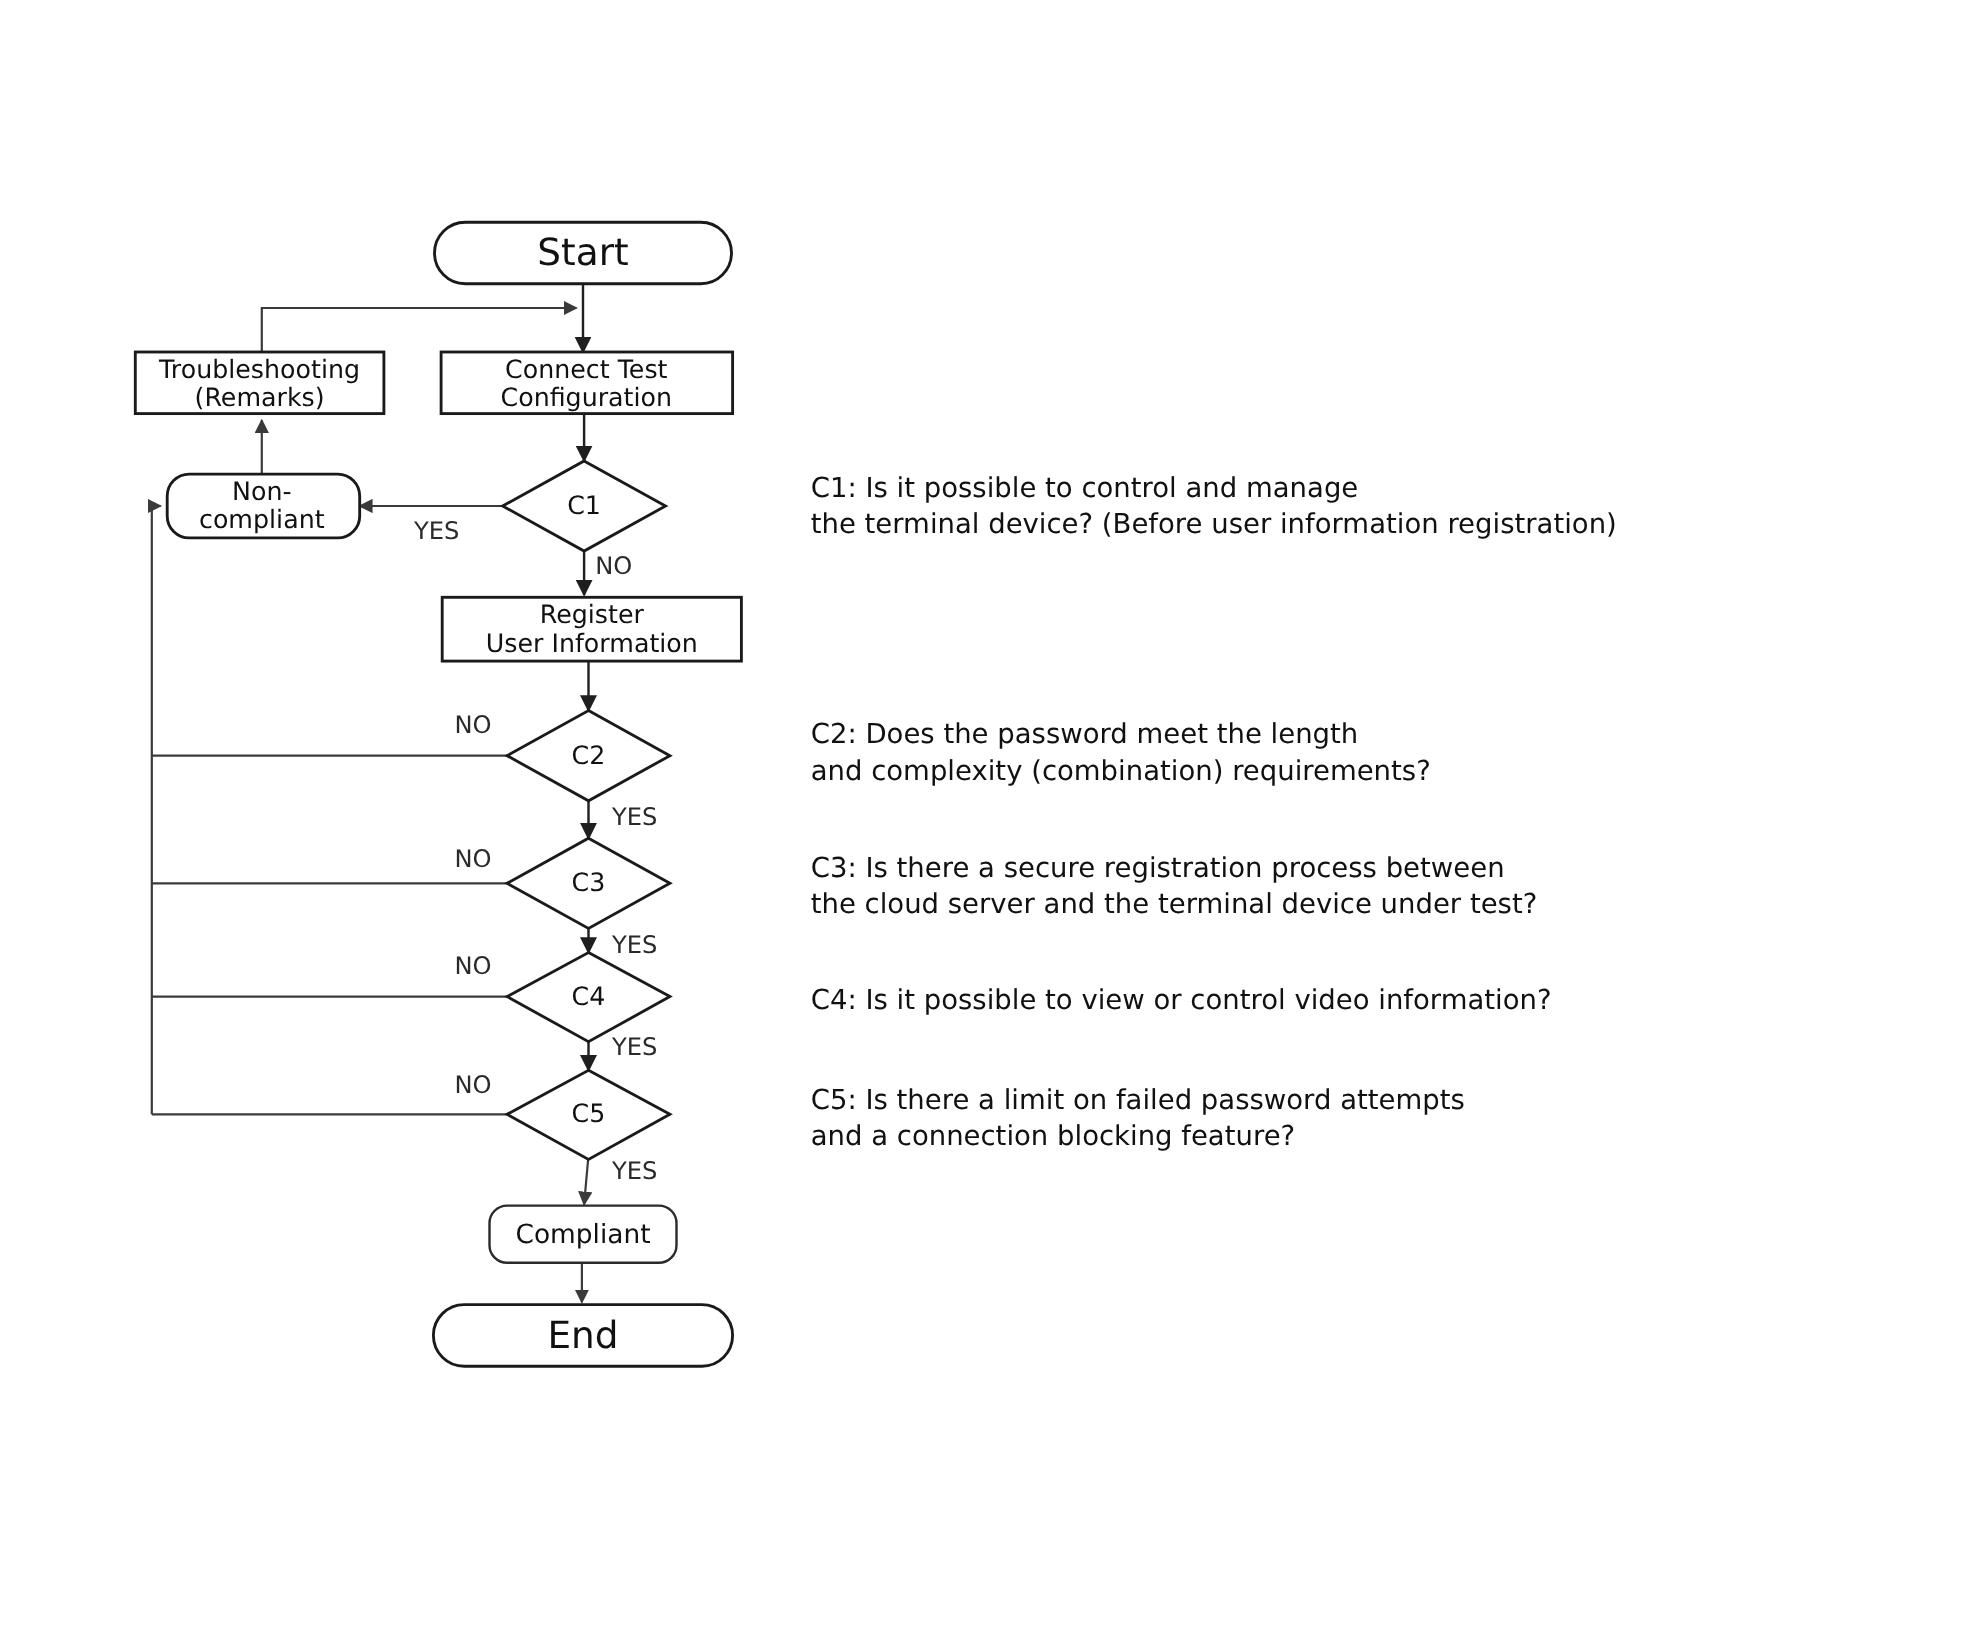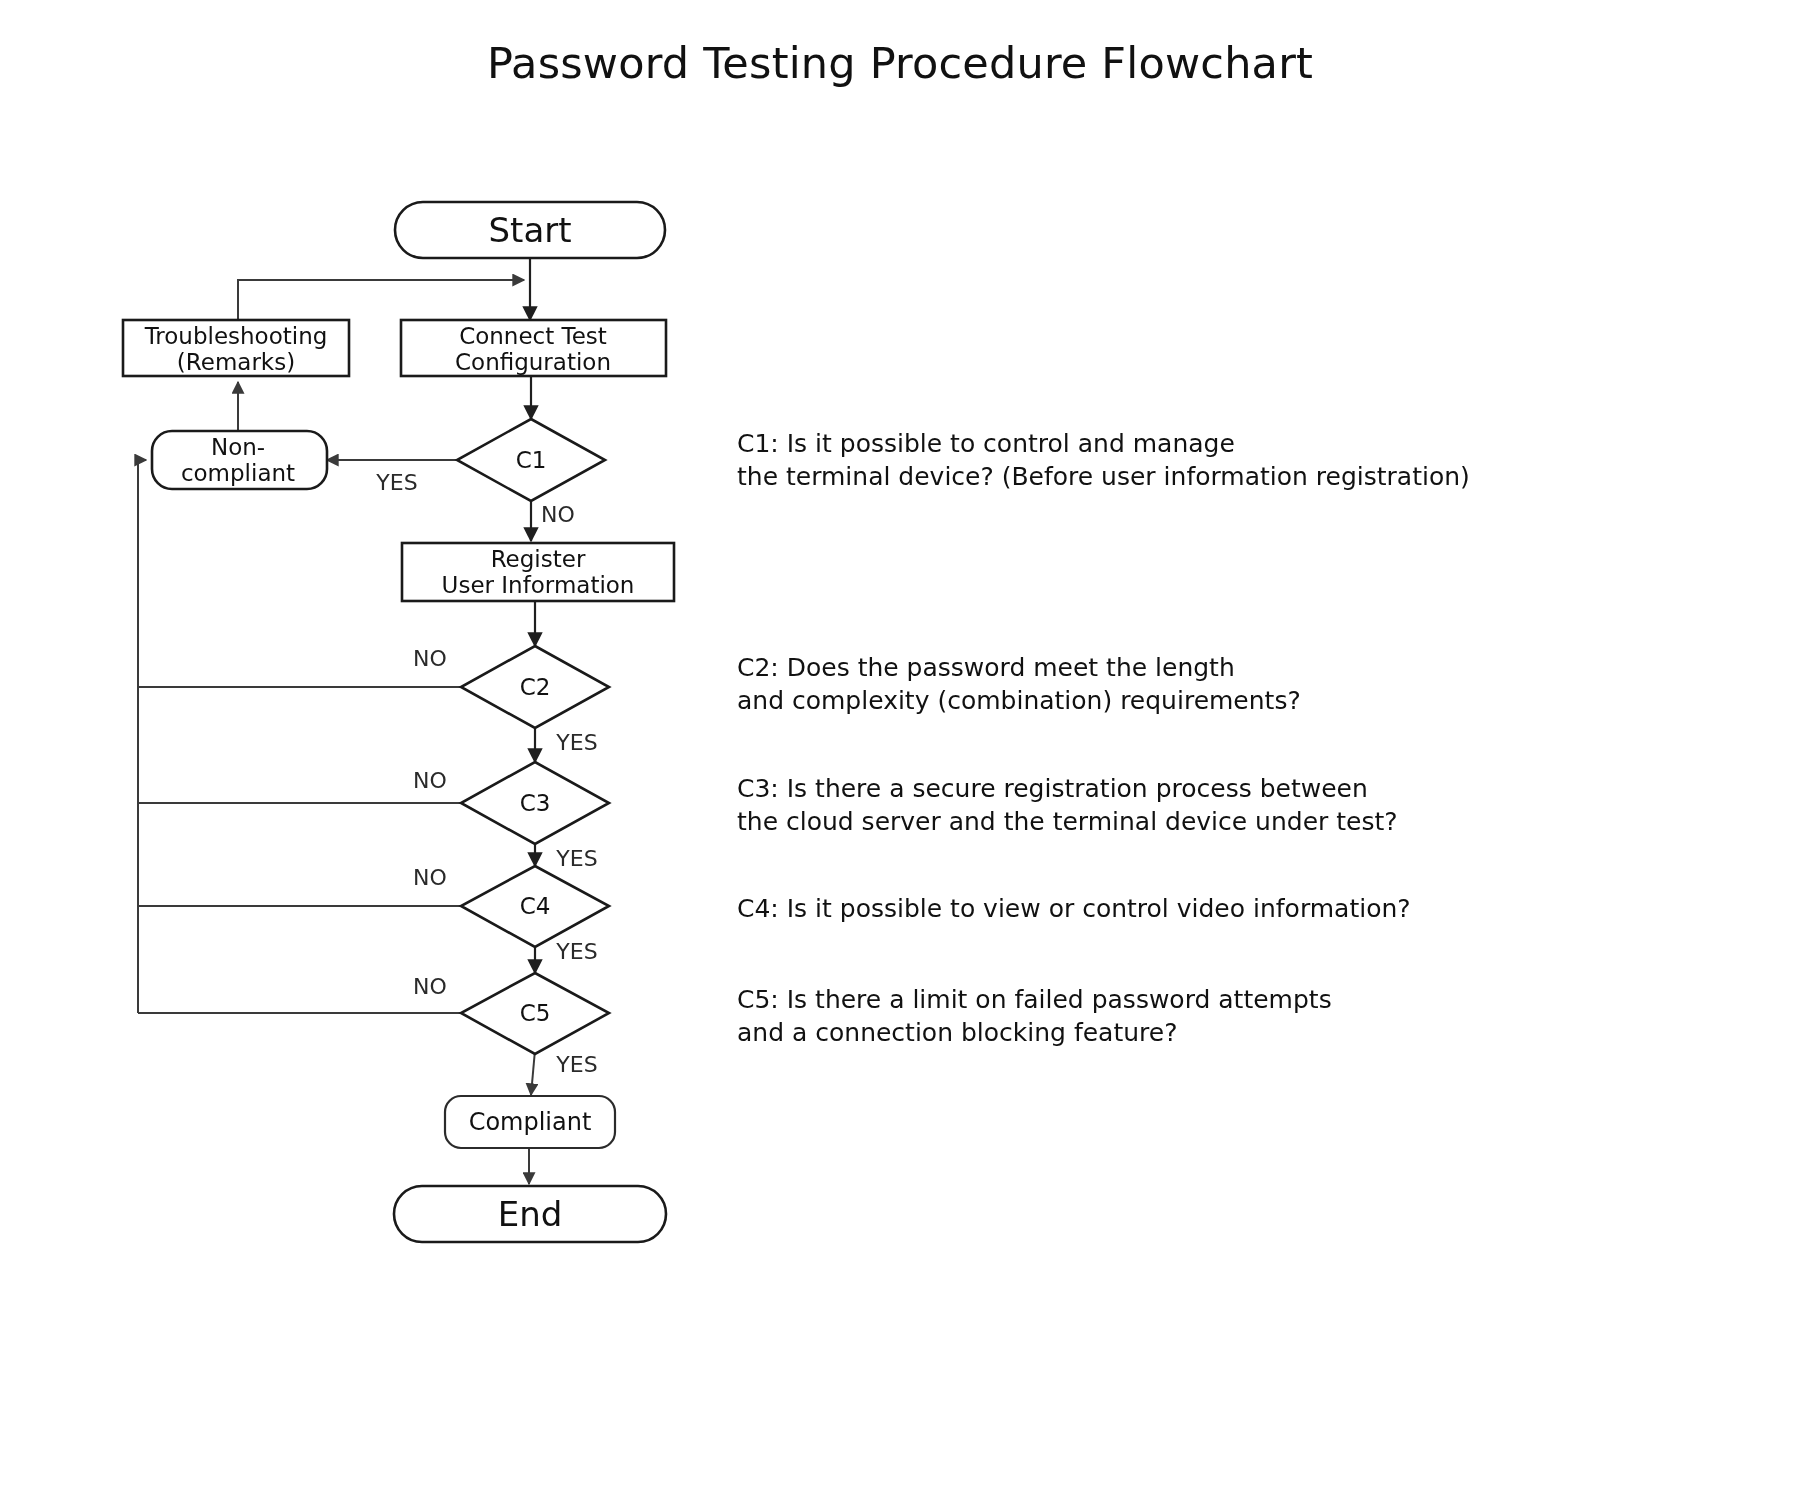--- a/index.html
+++ b/index.html
@@ -81,21 +81,20 @@
     stroke-width: 2.2;
     fill: none;
   }
 </style>
 </head>
 <body>
 
 <div id="page">
 
   <div id="title-block">
-    <span class="title-line">Password Testing Procedure Flowchart</span>
   </div>
 
   <svg id="diagram-svg" viewBox="0 0 1800 1500" xmlns="http://www.w3.org/2000/svg">
     <defs>
       <marker id="arrow" viewBox="0 0 10 10" refX="9" refY="5" markerWidth="7" markerHeight="7" orient="auto-start-reverse">
         <path d="M 0 0 L 10 5 L 0 10 z" fill="#1f1f1f"></path>
       </marker>
       <marker id="arrow-thin" viewBox="0 0 10 10" refX="9" refY="5" markerWidth="6.5" markerHeight="6.5" orient="auto-start-reverse">
         <path d="M 0 0 L 10 5 L 0 10 z" fill="#3a3a3a"></path>
       </marker>

